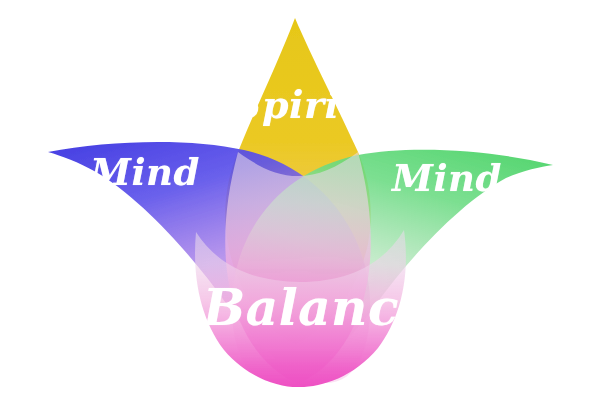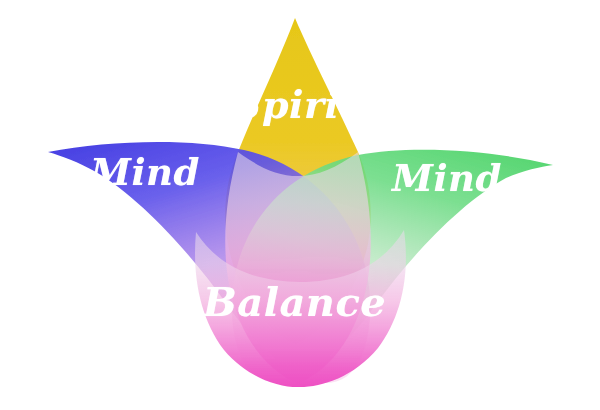--- a/index.html
+++ b/index.html
@@ -50,21 +50,21 @@
   }
   #label-mind {
     left: 392px;
     top: 156px;
     font-size: 37px;
     font-style: italic;
   }
   #label-balance {
     left: 203px;
     top: 278px;
-    font-size: 40px;
+    font-size: 50px;
   }
 </style>
 </head>
 <body>
 
 <div id="diagram-canvas">
 
   <svg id="venn-svg" viewBox="0 0 600 410" aria-hidden="true">
     <defs>
 

